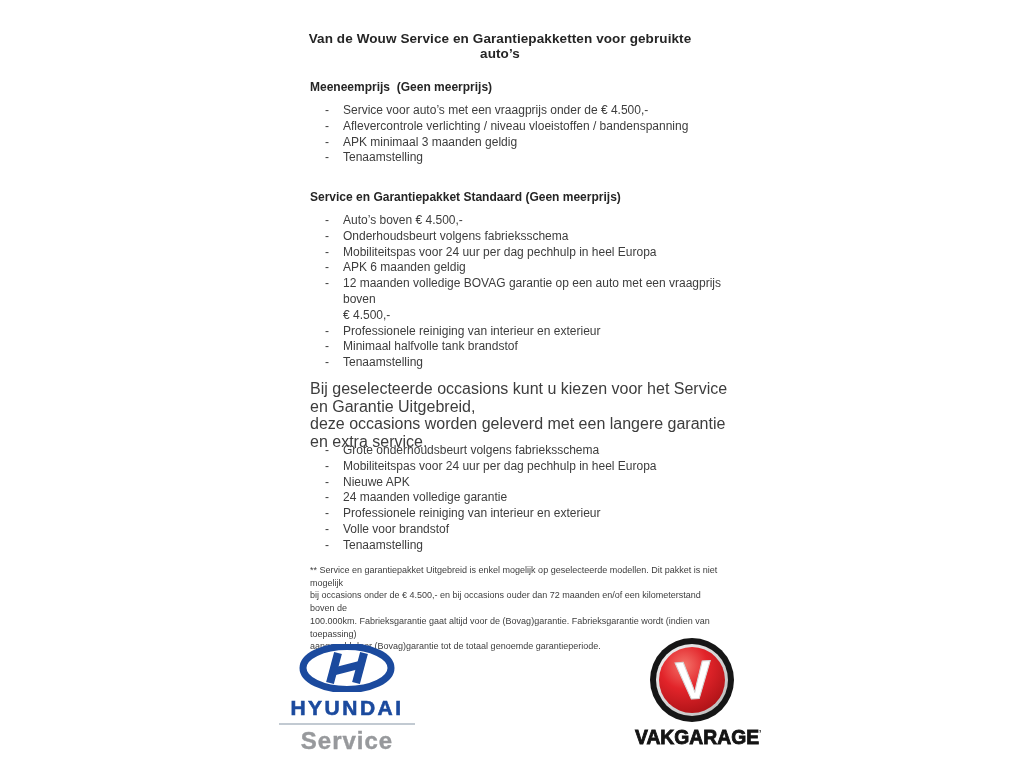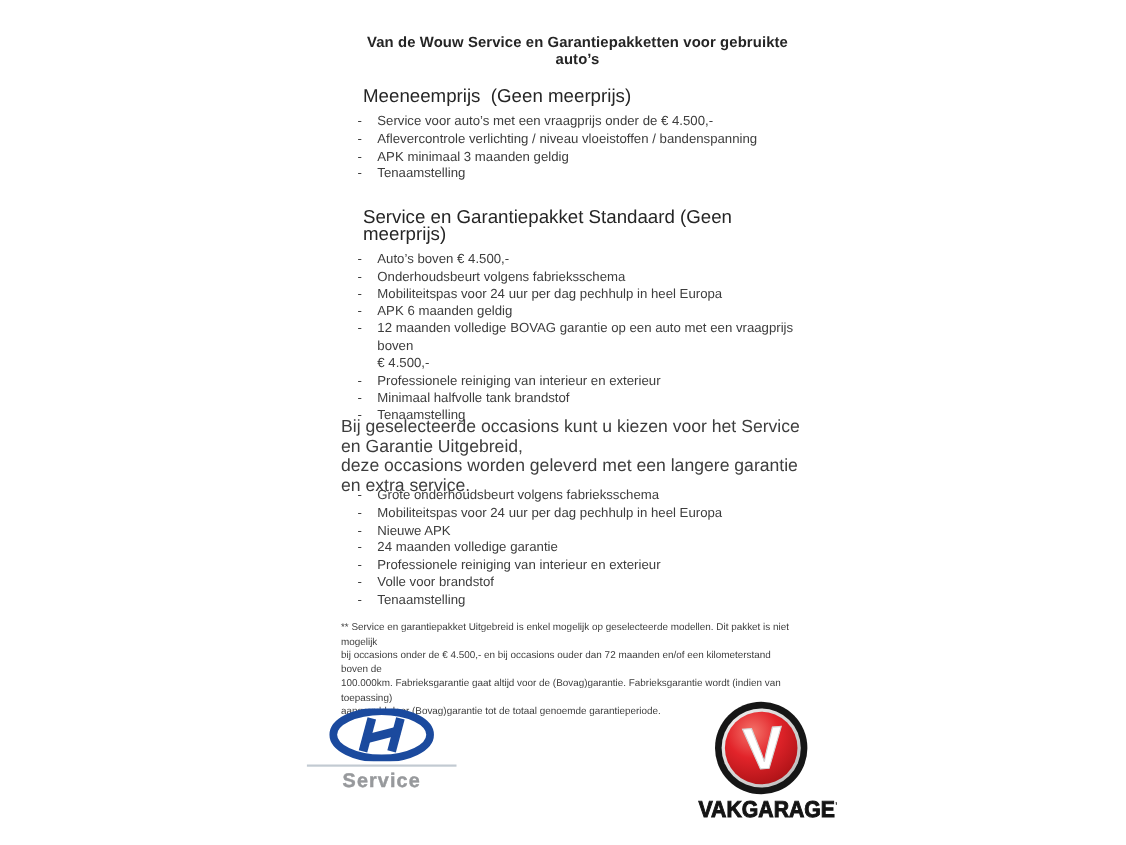--- a/index.html
+++ b/index.html
@@ -1,34 +1,34 @@
 <!DOCTYPE html>
 <html><head>
 <meta charset="utf-8">
 <style>
   * { margin:0; padding:0; box-sizing:border-box; }
   html,body { width:1024px; height:768px; background:#ffffff; overflow:hidden; }
   body { font-family:"Liberation Sans", sans-serif; color:#3d3d3d; }
   .doc { position:relative; width:1024px; height:768px; background:#fff; }
 
   .title {
-    position:absolute; left:319px; top:31px; width:412px;
+    position:absolute; left:294px; top:31px; width:412px;
     text-align:center; font-size:13.5px; font-weight:bold; color:#252525;
     letter-spacing:0.1px;
   }
 
   .section { position:absolute; left:310px; width:424px; }
   .sec1 { top:80px; }
   .sec2 { top:190px; }
   .sec3 { top:435px; }
 
   .sec-heading {
-    font-size:17px; font-weight:normal; color:#252525;
+    font-size:12px; font-weight:bold; color:#252525;
     white-space:pre-wrap; line-height:15px;
-    display:flex; gap:24px;margin-left:20px;
+    display:flex; gap:24px;
   }
   .list { margin-top:8px; }
   .li { display:flex; font-size:12px; line-height:15.8px; color:#3d3d3d; }
   .li .dash { flex:none; margin-left:15px; width:18px; }
   .li .txt { flex:1; white-space:pre-line; }
 
   .paragraph {
     position:absolute; left:310px; top:380px; width:424px;
     font-size:16px; line-height:17.5px; color:#3d3d3d; white-space:pre-line;
   }
@@ -37,21 +37,21 @@
     position:absolute; left:310px; top:564px; width:416px;
     font-size:9px; line-height:12.7px; color:#3d3d3d; white-space:pre-line;
   }
 
   
   .logo-hyundai { position:absolute; left:278px; top:644px; width:138px; text-align:center; }
   .logo-hyundai svg { display:block; margin:0 auto; }
   .hyundai-word { font-size:21px; font-weight:bold; letter-spacing:2.5px; margin-top:4px;
                   -webkit-text-stroke:0.6px currentColor; }
   .hyundai-divider { height:2px; background:#c2cad2; margin:3px auto 2px auto; width:136px; }
-  .hyundai-service { font-size:18px; font-weight:bold; letter-spacing:1px; color:#97999c;
+  .hyundai-service { font-size:24px; font-weight:bold; letter-spacing:1px; color:#97999c;
                      -webkit-text-stroke:0.4px #97999c; }
 
   .logo-wouw { position:absolute; left:441px; top:662px; }
 
   .logo-vakgarage { position:absolute; left:630px; top:637px; width:124px; text-align:center; }
   .logo-vakgarage svg { display:block; margin:0 auto; }
   .vakgarage-word { font-size:21px; font-weight:bold; color:#141414; letter-spacing:0px;
                     margin-top:2px; transform:scaleX(0.92); transform-origin:center;
                     -webkit-text-stroke:0.9px #141414; white-space:nowrap; }
   .vakgarage-word sup { font-size:9px; font-weight:bold; -webkit-text-stroke:0; }
@@ -188,20 +188,21 @@
 100.000km.  Fabrieksgarantie gaat altijd voor de (Bovag)garantie. Fabrieksgarantie wordt (indien van toepassing)
 aangevuld door (Bovag)garantie tot de totaal genoemde garantieperiode.</div>
 
   <div class="logo-hyundai">
     <svg width="96" height="48" viewBox="0 0 96 48">
       <ellipse cx="48" cy="24" rx="44" ry="21.5" fill="none" stroke="#1b4a9e" stroke-width="7"></ellipse>
       <path d="M39,9 L31,39" stroke="#1b4a9e" stroke-width="8" fill="none"></path>
       <path d="M65,9 L57,39" stroke="#1b4a9e" stroke-width="8" fill="none"></path>
       <path d="M33,28 L64,20" stroke="#1b4a9e" stroke-width="8" fill="none"></path>
     </svg>
+    <div class="hyundai-word" style="color:#1b4a9e">HYUNDAI</div>
     <div class="hyundai-divider"></div>
     <div class="hyundai-service">Service</div>
   </div>
 
 
   <div class="logo-vakgarage">
     <svg width="86" height="86" viewBox="0 0 86 86">
       <defs>
         <radialGradient id="vg-red" cx="38%" cy="28%" r="80%">
           <stop offset="0%" stop-color="#f4736a"></stop>

